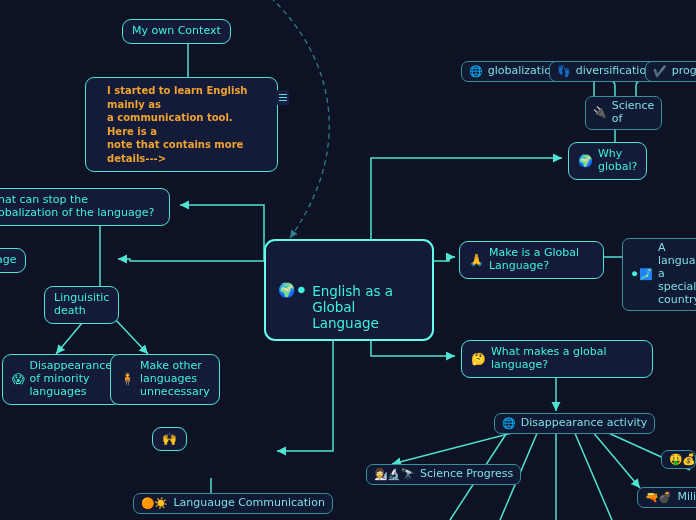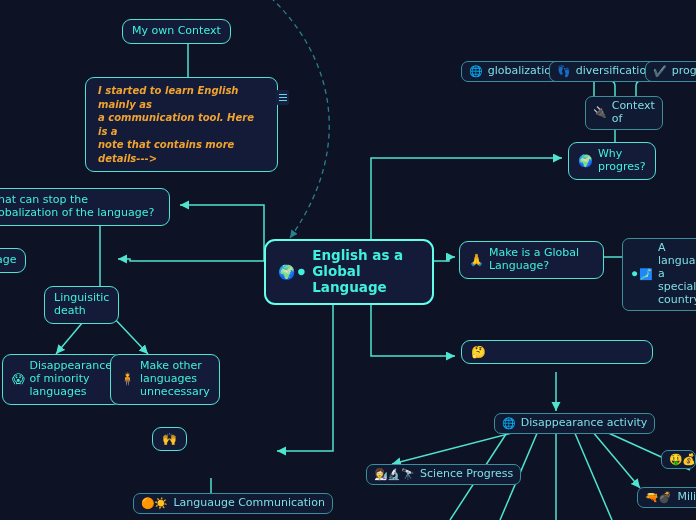--- a/index.html
+++ b/index.html
@@ -56,43 +56,43 @@
   }
   
   .root {
     border-width: 2px;
     border-color: #63ffe8;
     border-radius: 11px;
     padding: 7px 12px;
   }
   .root .txt {
     font-size: 13.5px;
-    font-weight: bold;
+    font-weight: normal;
     color: #3ff0dd;
+    margin-top: 36px;
   }
   .root .emo { font-size: 14px; }
 
   
   .light {
     border-color: #3a8f9a;
     background: #101a33;
     border-radius: 7px;
     padding: 3px 7px;
   }
   .light .txt {
     font-weight: normal;
     font-size: 11px;
     color: #7fdfe8;
   }
   .light .emo { font-size: 11px; }
 
   .note-node {
     border-radius: 9px;
-    padding: 6px 12px;
-    font-style: italic;
+    padding: 6px 21px;
   }
   .note-node .txt {
     color: #f0a330;
     font-size: 10px;
     font-weight: bold;
     line-height: 1.35;
   }
   .note-badge {
     position: absolute;
     width: 13px;
@@ -246,45 +246,47 @@
     <span class="txt">diversification</span>
   </div>
 
   <div class="node light" style="left:645px; top:61px;">
     <span class="emo">✔️</span>
     <span class="txt">progres</span>
   </div>
 
   <div class="node light" style="left:585px; top:96px;">
     <span class="emo">🔌</span>
-    <span class="txt">Context
+    <span class="txt">Science
 of</span>
   </div>
 
   <div class="node" style="left:568px; top:142px;">
     <span class="emo">🌍</span>
     <span class="txt">Why
-progres?</span>
+global?</span>
   </div>
 
   <div class="node" style="left:459px; top:241px; width:145px;">
     <span class="emo">🙏</span>
     <span class="txt">Make is a Global
 Language?</span>
   </div>
 
   <div class="node light" style="left:622px; top:238px; width:90px;">
     <span class="emo">⚫🗾</span>
     <span class="txt">A langua
 a special
 country</span>
   </div>
 
   <div class="node" style="left:461px; top:340px; width:192px;">
     <span class="emo">🤔</span>
+    <span class="txt">What makes a global
+language?</span>
   </div>
 
   <div class="node light" style="left:494px; top:413px;">
     <span class="emo">🌐</span>
     <span class="txt">Disappearance activity</span>
   </div>
 
   <div class="node light" style="left:366px; top:464px;">
     <span class="emo">👩‍🔬🔬🔭</span>
     <span class="txt">Science Progress</span>

